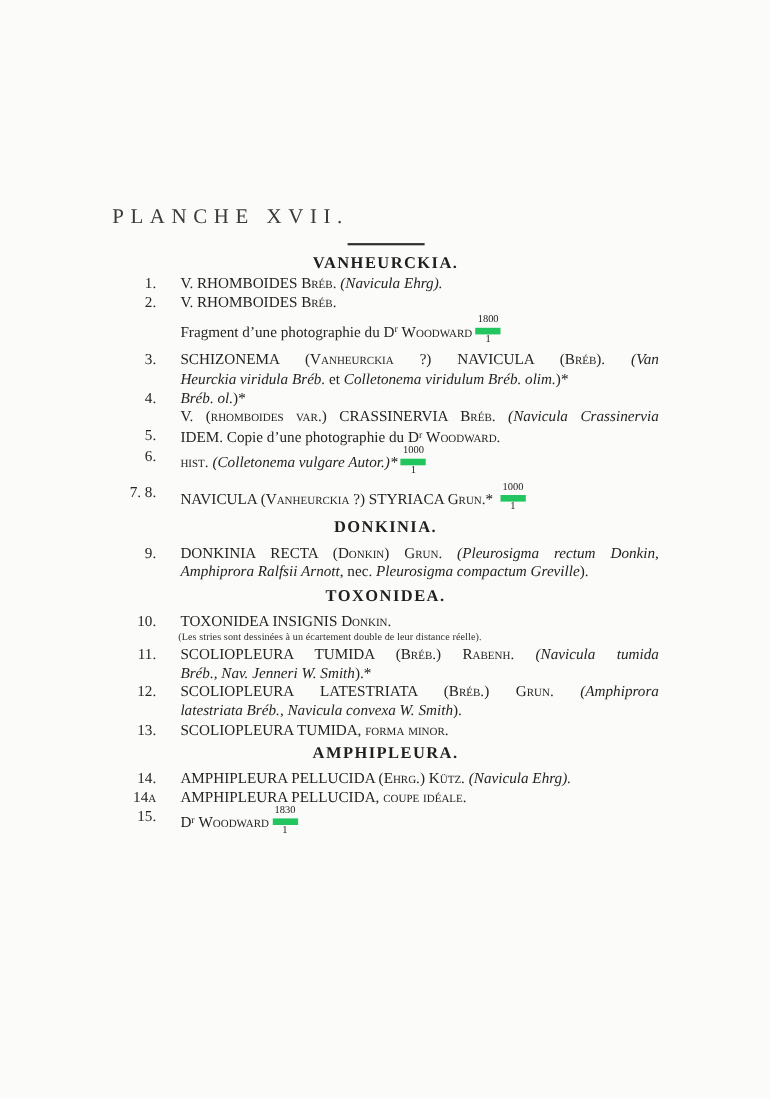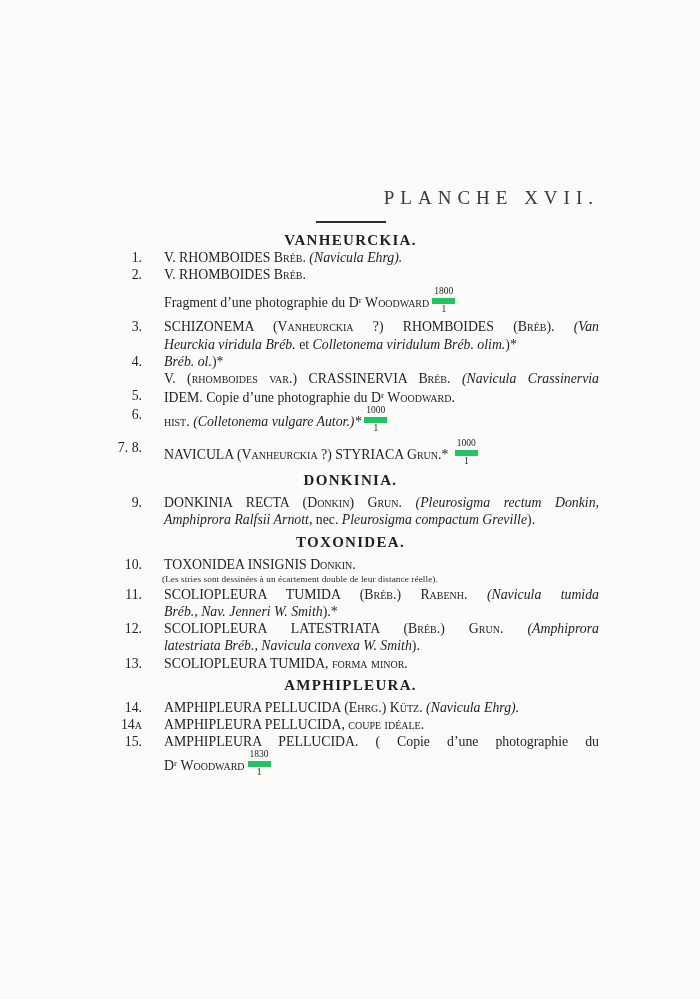--- a/index.html
+++ b/index.html
@@ -6,21 +6,21 @@
   body{
     width:700px;height:999px;
     background:#fbfbf9;
     font-family:"Liberation Serif","DejaVu Serif",serif;
     color:#242424;
     overflow:hidden;
   }
   .page{width:700px;height:999px;position:relative;}
   .doc{padding-top:187px;margin-left:102px;width:497px;}
   .plate-title{
-    text-align:right;
+    text-align:left;
     font-size:19px;
     line-height:22px;
     letter-spacing:6px;
     color:#3a3a3a;
     white-space:nowrap;
   }
   .title-rule{
     width:70px;height:0;
     border-top:2px solid #2e2e2e;
     margin:12px auto 0 auto;
@@ -76,21 +76,21 @@
         <div class="entry">
           <div class="num">2.</div>
           <div class="txt">
             <div class="line"><span>V. RHOMBOIDES </span><span class="sc">Bréb.</span></div>
             <div class="line frag"><span>Fragment d’une photographie du D</span><span class="sup">r</span><span> </span><span class="sc">Woodward</span><span class="frac"><span class="fn">1800</span><span class="fd">1</span></span></div>
           </div>
         </div>
         <div class="entry">
           <div class="num">3.</div>
           <div class="txt">
-            <div class="line jl"><span>SCHIZONEMA (</span><span class="sc">Vanheurckia ?</span><span>) RHOMBOIDES (</span><span class="sc">Bréb</span><span>). </span><span class="it">(Van</span></div>
+            <div class="line jl"><span>SCHIZONEMA (</span><span class="sc">Vanheurckia ?</span><span>) NAVICULA (</span><span class="sc">Bréb</span><span>). </span><span class="it">(Van</span></div>
             <div class="line"><span class="it">Heurckia viridula Bréb.</span><span> et </span><span class="it">Colletonema viridulum Bréb. olim.</span><span>)*</span></div>
           </div>
         </div>
         <div class="entry">
           <div class="num">4.</div>
           <div class="txt">
             <div class="line"><span class="it">Bréb. ol.</span><span>)*</span></div>
             <div class="line jl"><span>V. (</span><span class="sc">rhomboides var.</span><span>) CRASSINERVIA </span><span class="sc">Bréb.</span><span> </span><span class="it">(Navicula Crassinervia</span></div>
           </div>
         </div>
@@ -157,19 +157,18 @@
         </div>
         <div class="entry">
           <div class="num">14a</div>
           <div class="txt">
             <div class="line"><span>AMPHIPLEURA PELLUCIDA, </span><span class="sc">coupe idéale.</span></div>
           </div>
         </div>
         <div class="entry">
           <div class="num">15.</div>
           <div class="txt">
-            <div class="line jl"><span>AMPHIPLEURA PELLUCIDA. ( Copie d’une photographie du</span></div>
             <div class="line"><span>D</span><span class="sup">r</span><span> </span><span class="sc">Woodward</span><span class="frac"><span class="fn">1830</span><span class="fd">1</span></span></div>
           </div>
         </div>
       </div>
   </div>
 </div>
 
 </body></html>

